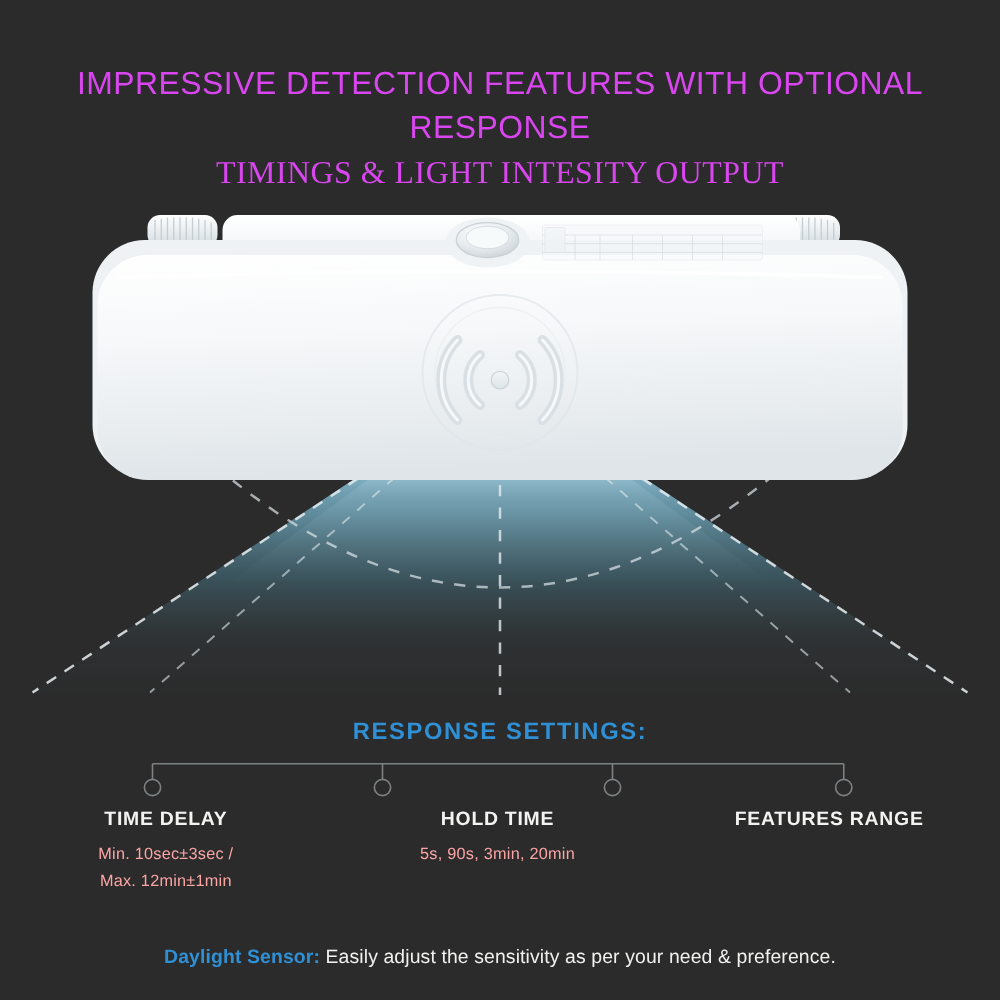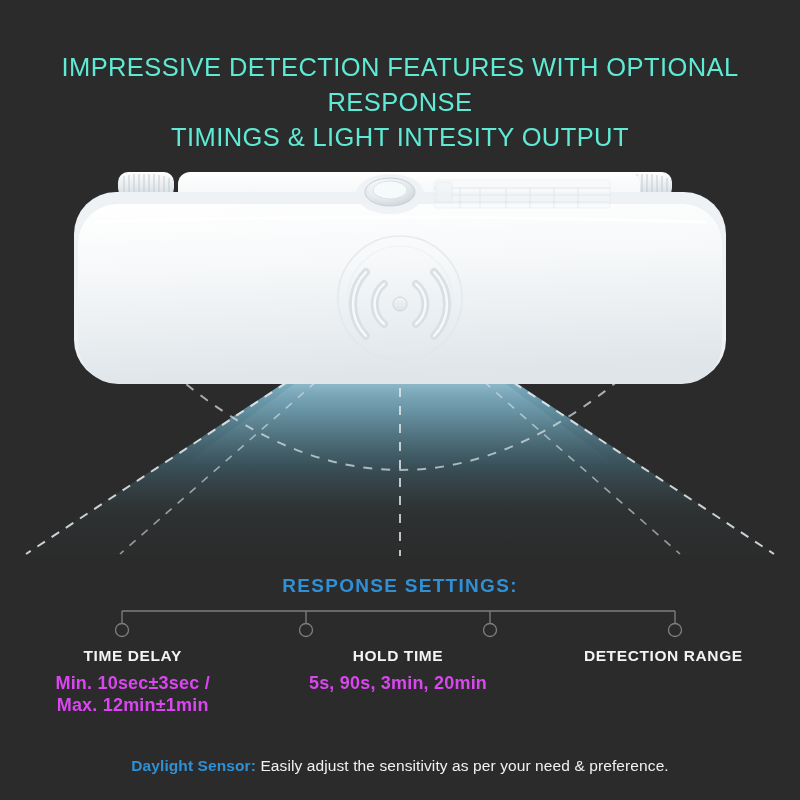--- a/index.html
+++ b/index.html
@@ -10,29 +10,29 @@
     overflow:hidden;
     position:relative;
     -webkit-font-smoothing:antialiased;
   }
   .stage{position:absolute;inset:0;}
 
   
   .headline{
     position:absolute;left:0;right:0;top:50px;
     text-align:center;
-    color:#5eead4;
+    color:#d946ef;
     font-size:25.5px;
     font-weight:400;
     letter-spacing:.4px;
     line-height:35px;
     padding:0 22px;
     box-sizing:border-box;
   }
-  .headline .l2{display:block;}
+  .headline .l2{display:block;font-family:Liberation Serif, serif;}
 
   
   .cone-wrap{
     position:absolute;left:0;top:300px;width:800px;height:262px;
   }
   .cone-svg{display:block;width:800px;height:262px;}
 
   
   .device{
     position:absolute;left:68px;top:168px;width:664px;height:228px;
@@ -60,23 +60,23 @@
   .col{flex:1;text-align:center;padding:0 4px;box-sizing:border-box;}
   .col-title{
     color:#f3f3f1;
     font-size:15.5px;
     font-weight:700;
     letter-spacing:.6px;
     margin-bottom:7px;
     white-space:nowrap;
   }
   .col-value{
-    color:#d946ef;
-    font-size:18px;
-    font-weight:700;
+    color:#fca5a5;
+    font-size:13px;
+    font-weight:400;
     line-height:22px;
     letter-spacing:.2px;
   }
 
   
   .footer{
     position:absolute;left:0;right:0;top:755px;
     text-align:center;
     font-size:15.5px;
     line-height:22px;
@@ -262,21 +262,21 @@
     <div class="col">
       <div class="col-title">TIME DELAY</div>
       <div class="col-value" style="white-space:pre-line">Min. 10sec±3sec /
 Max. 12min±1min</div>
     </div>
     <div class="col">
       <div class="col-title">HOLD TIME</div>
       <div class="col-value" style="white-space:pre-line">5s, 90s, 3min, 20min</div>
     </div>
     <div class="col">
-      <div class="col-title">DETECTION RANGE</div>
+      <div class="col-title">FEATURES RANGE</div>
     </div>
   </div>
 
   <div class="footer">
     <span class="fb">Daylight Sensor:</span><span class="ft"> Easily adjust the sensitivity as per your need &amp; preference.</span>
   </div>
 
 </div>
 
 </body></html>

